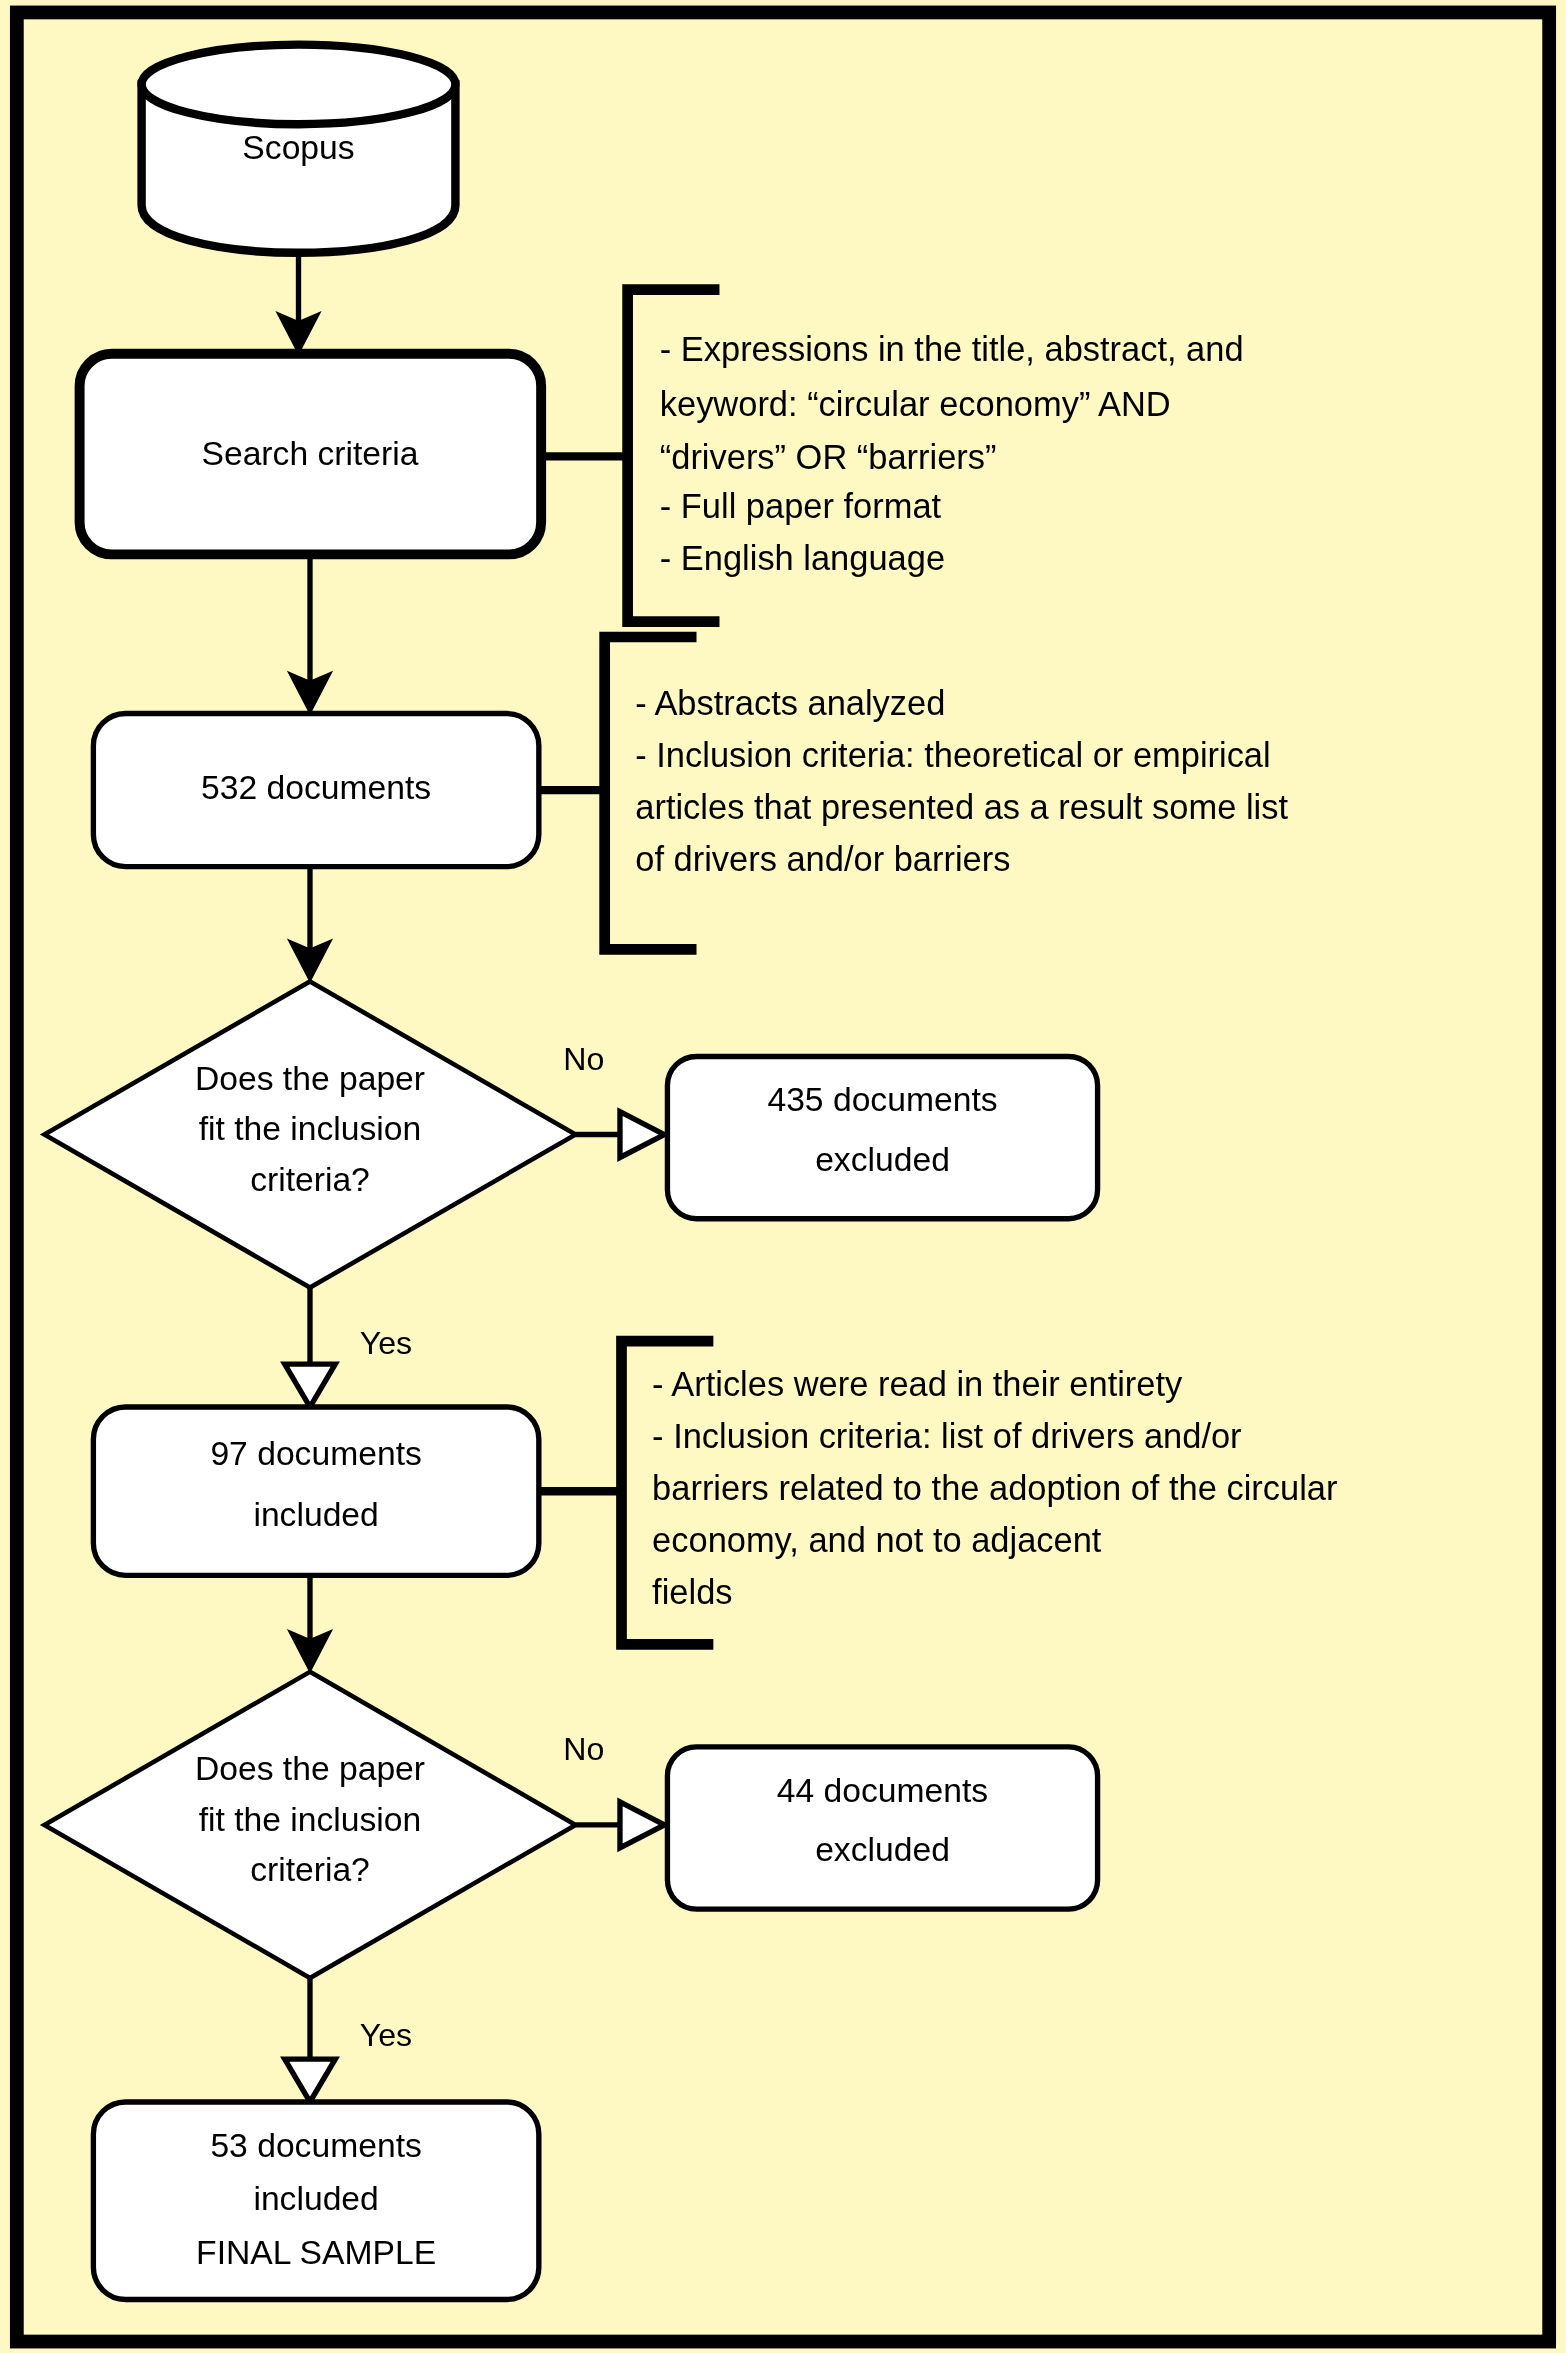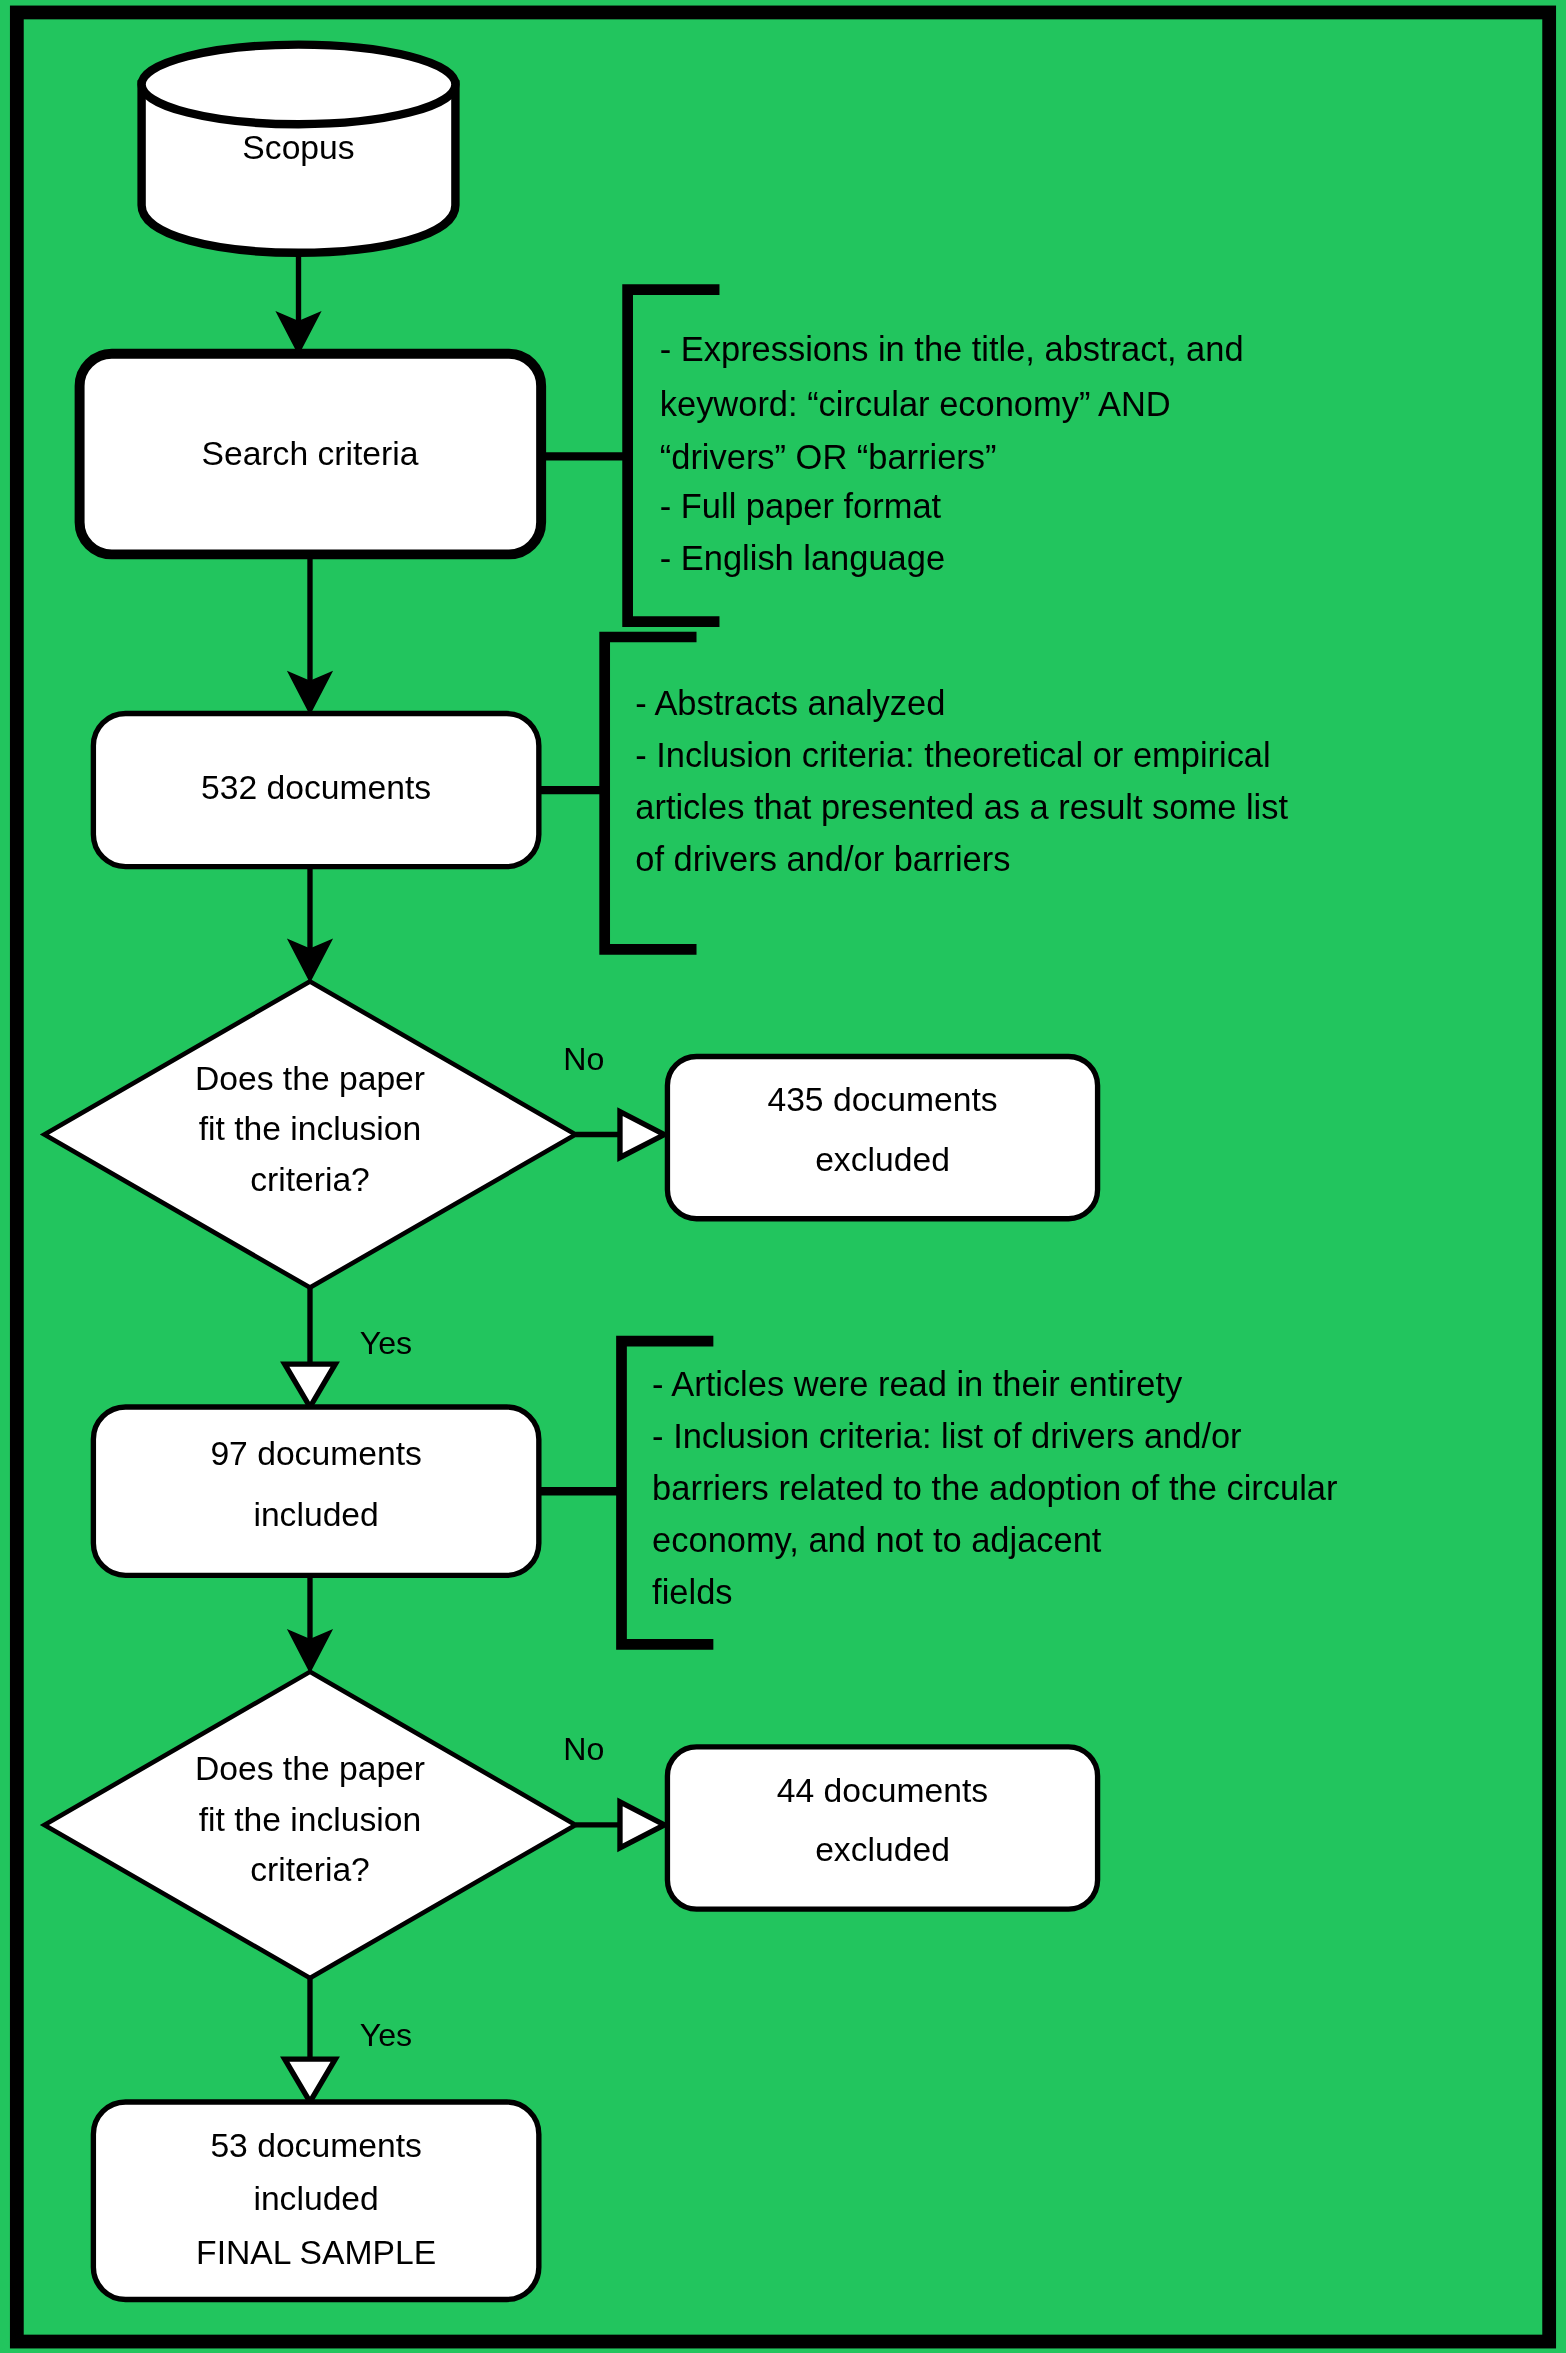--- a/index.html
+++ b/index.html
@@ -10,21 +10,21 @@
   body {
     width: 1566px;
     height: 2354px;
     font-family: "Liberation Sans", sans-serif;
     overflow: hidden;
   }
   #flow-root {
     position: relative;
     width: 1566px;
     height: 2354px;
-    background: #22c55e;
+    background: #fef9c3;
   }
   svg#flowchart {
     display: block;
     width: 1566px;
     height: 2354px;
   }
   .node-shape {
     fill: #ffffff;
     stroke: #000000;
     stroke-width: 7;

